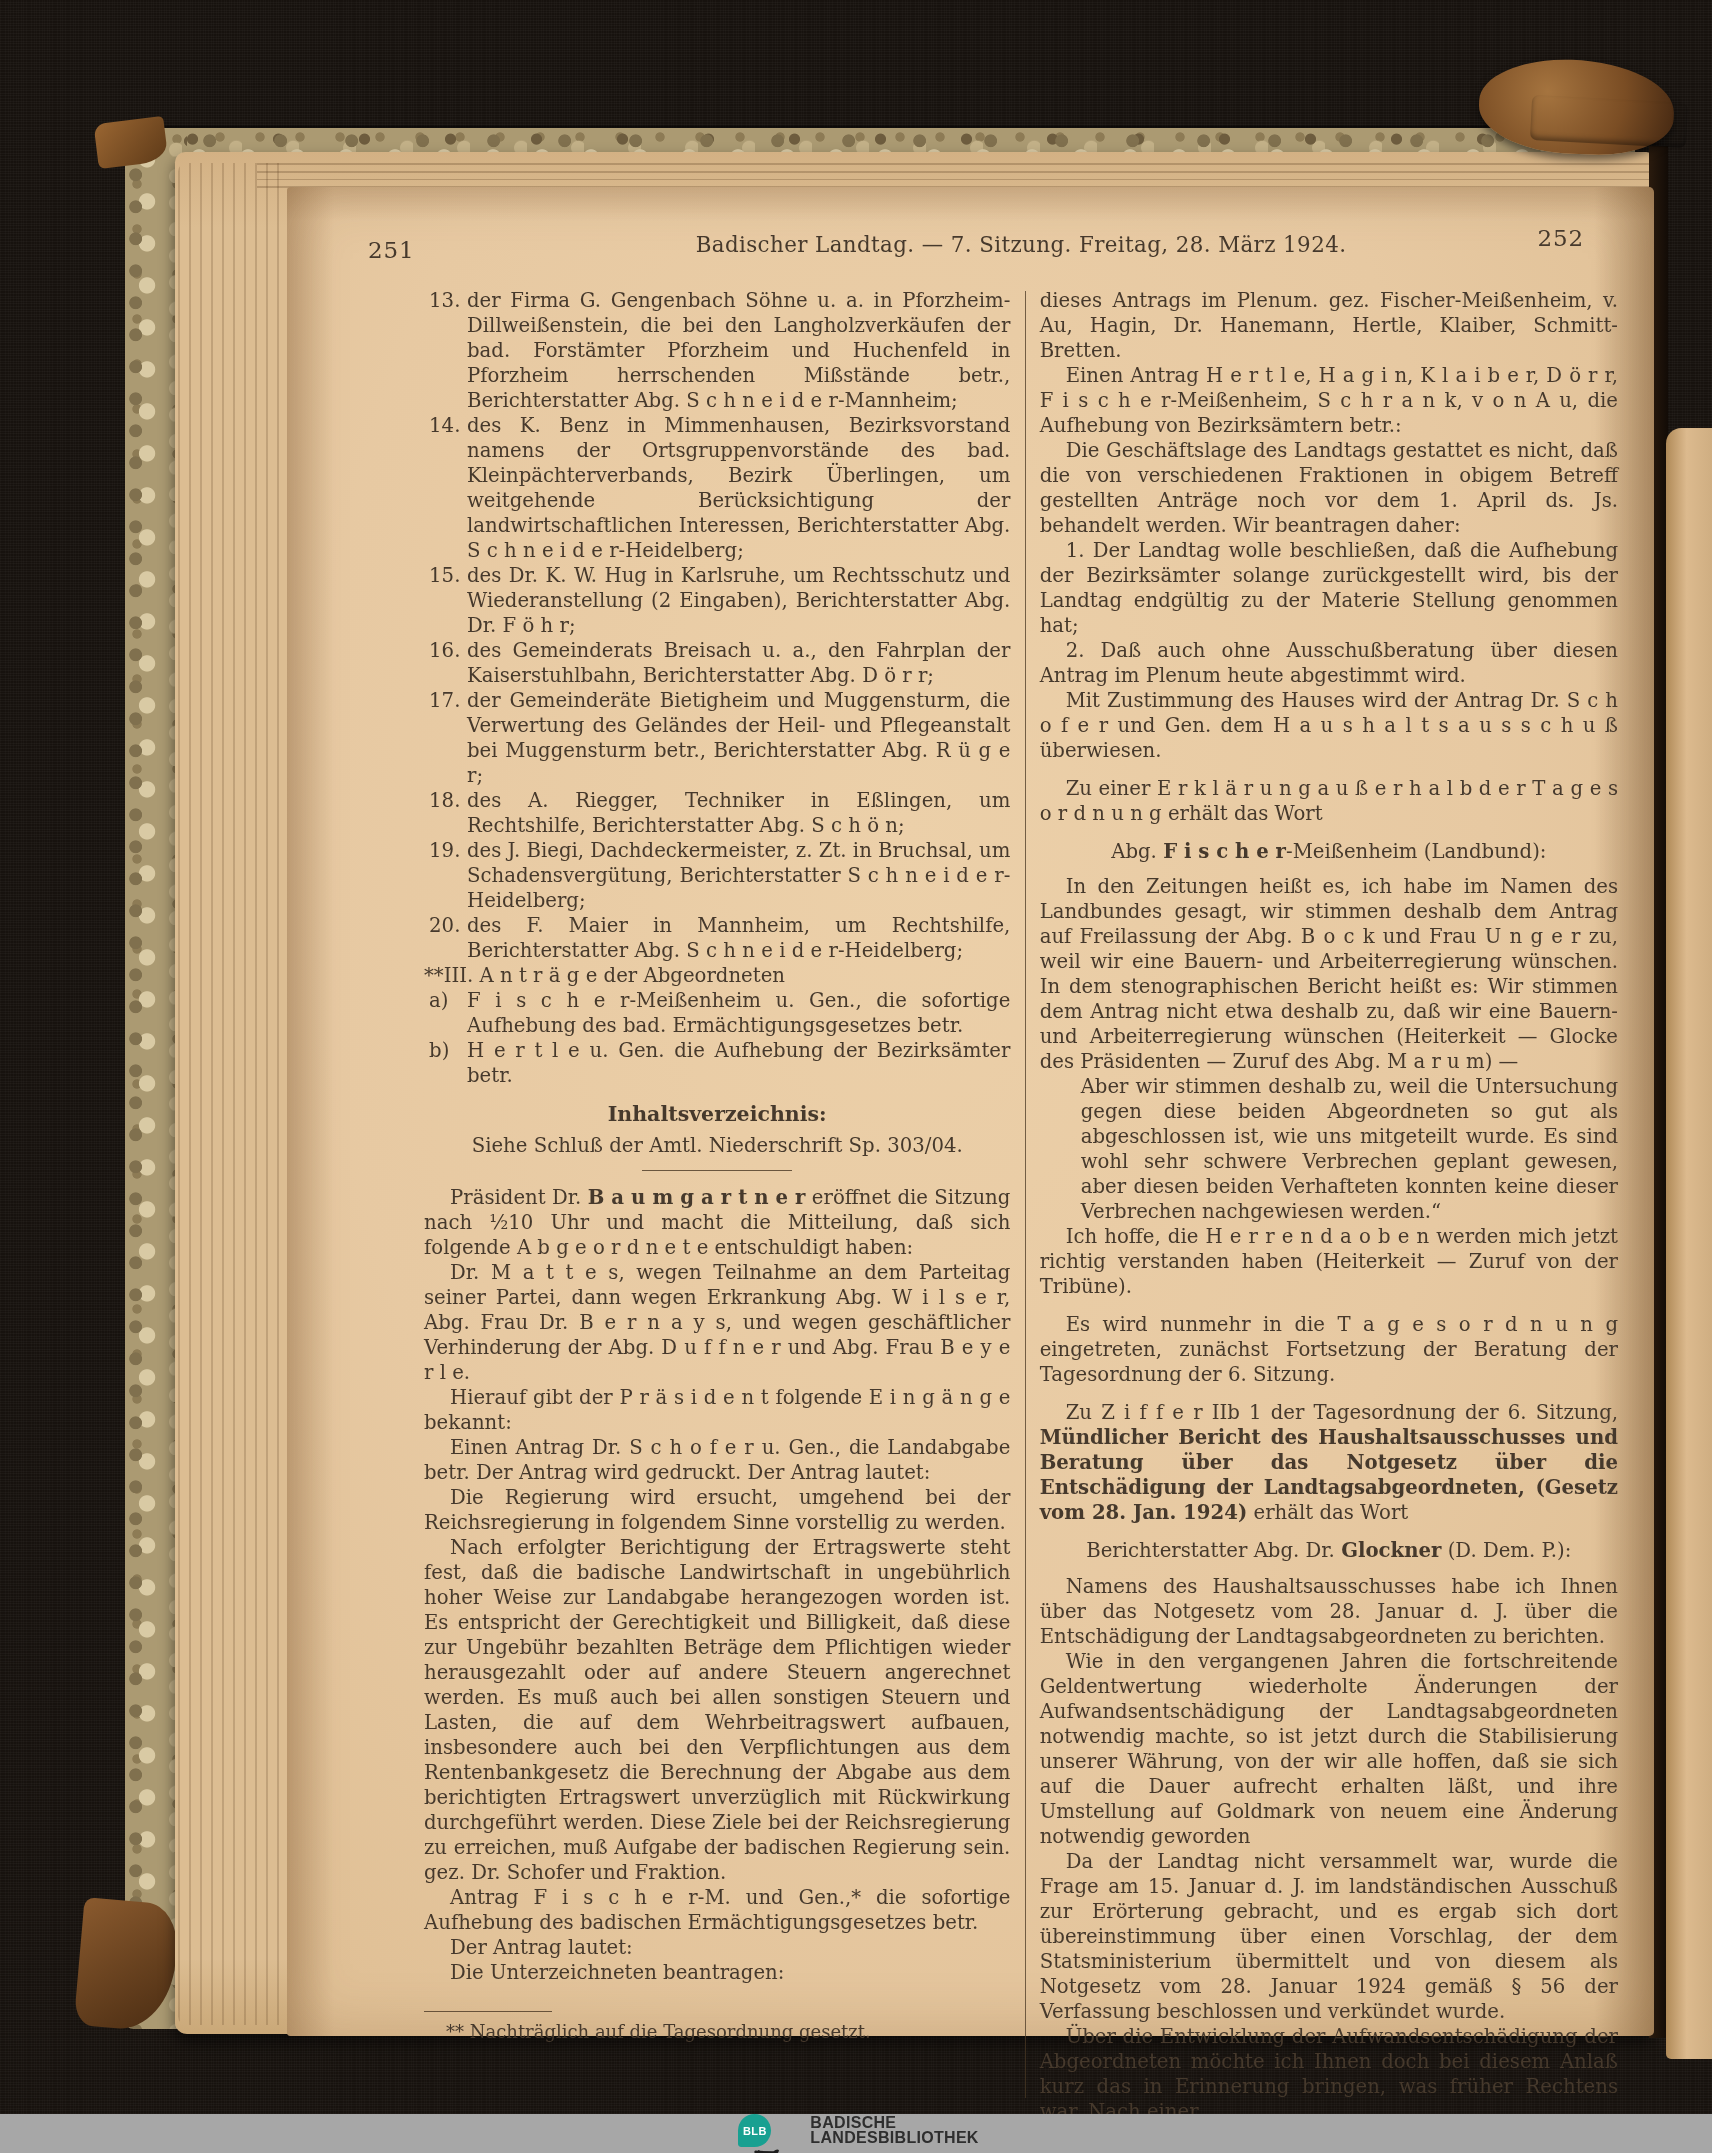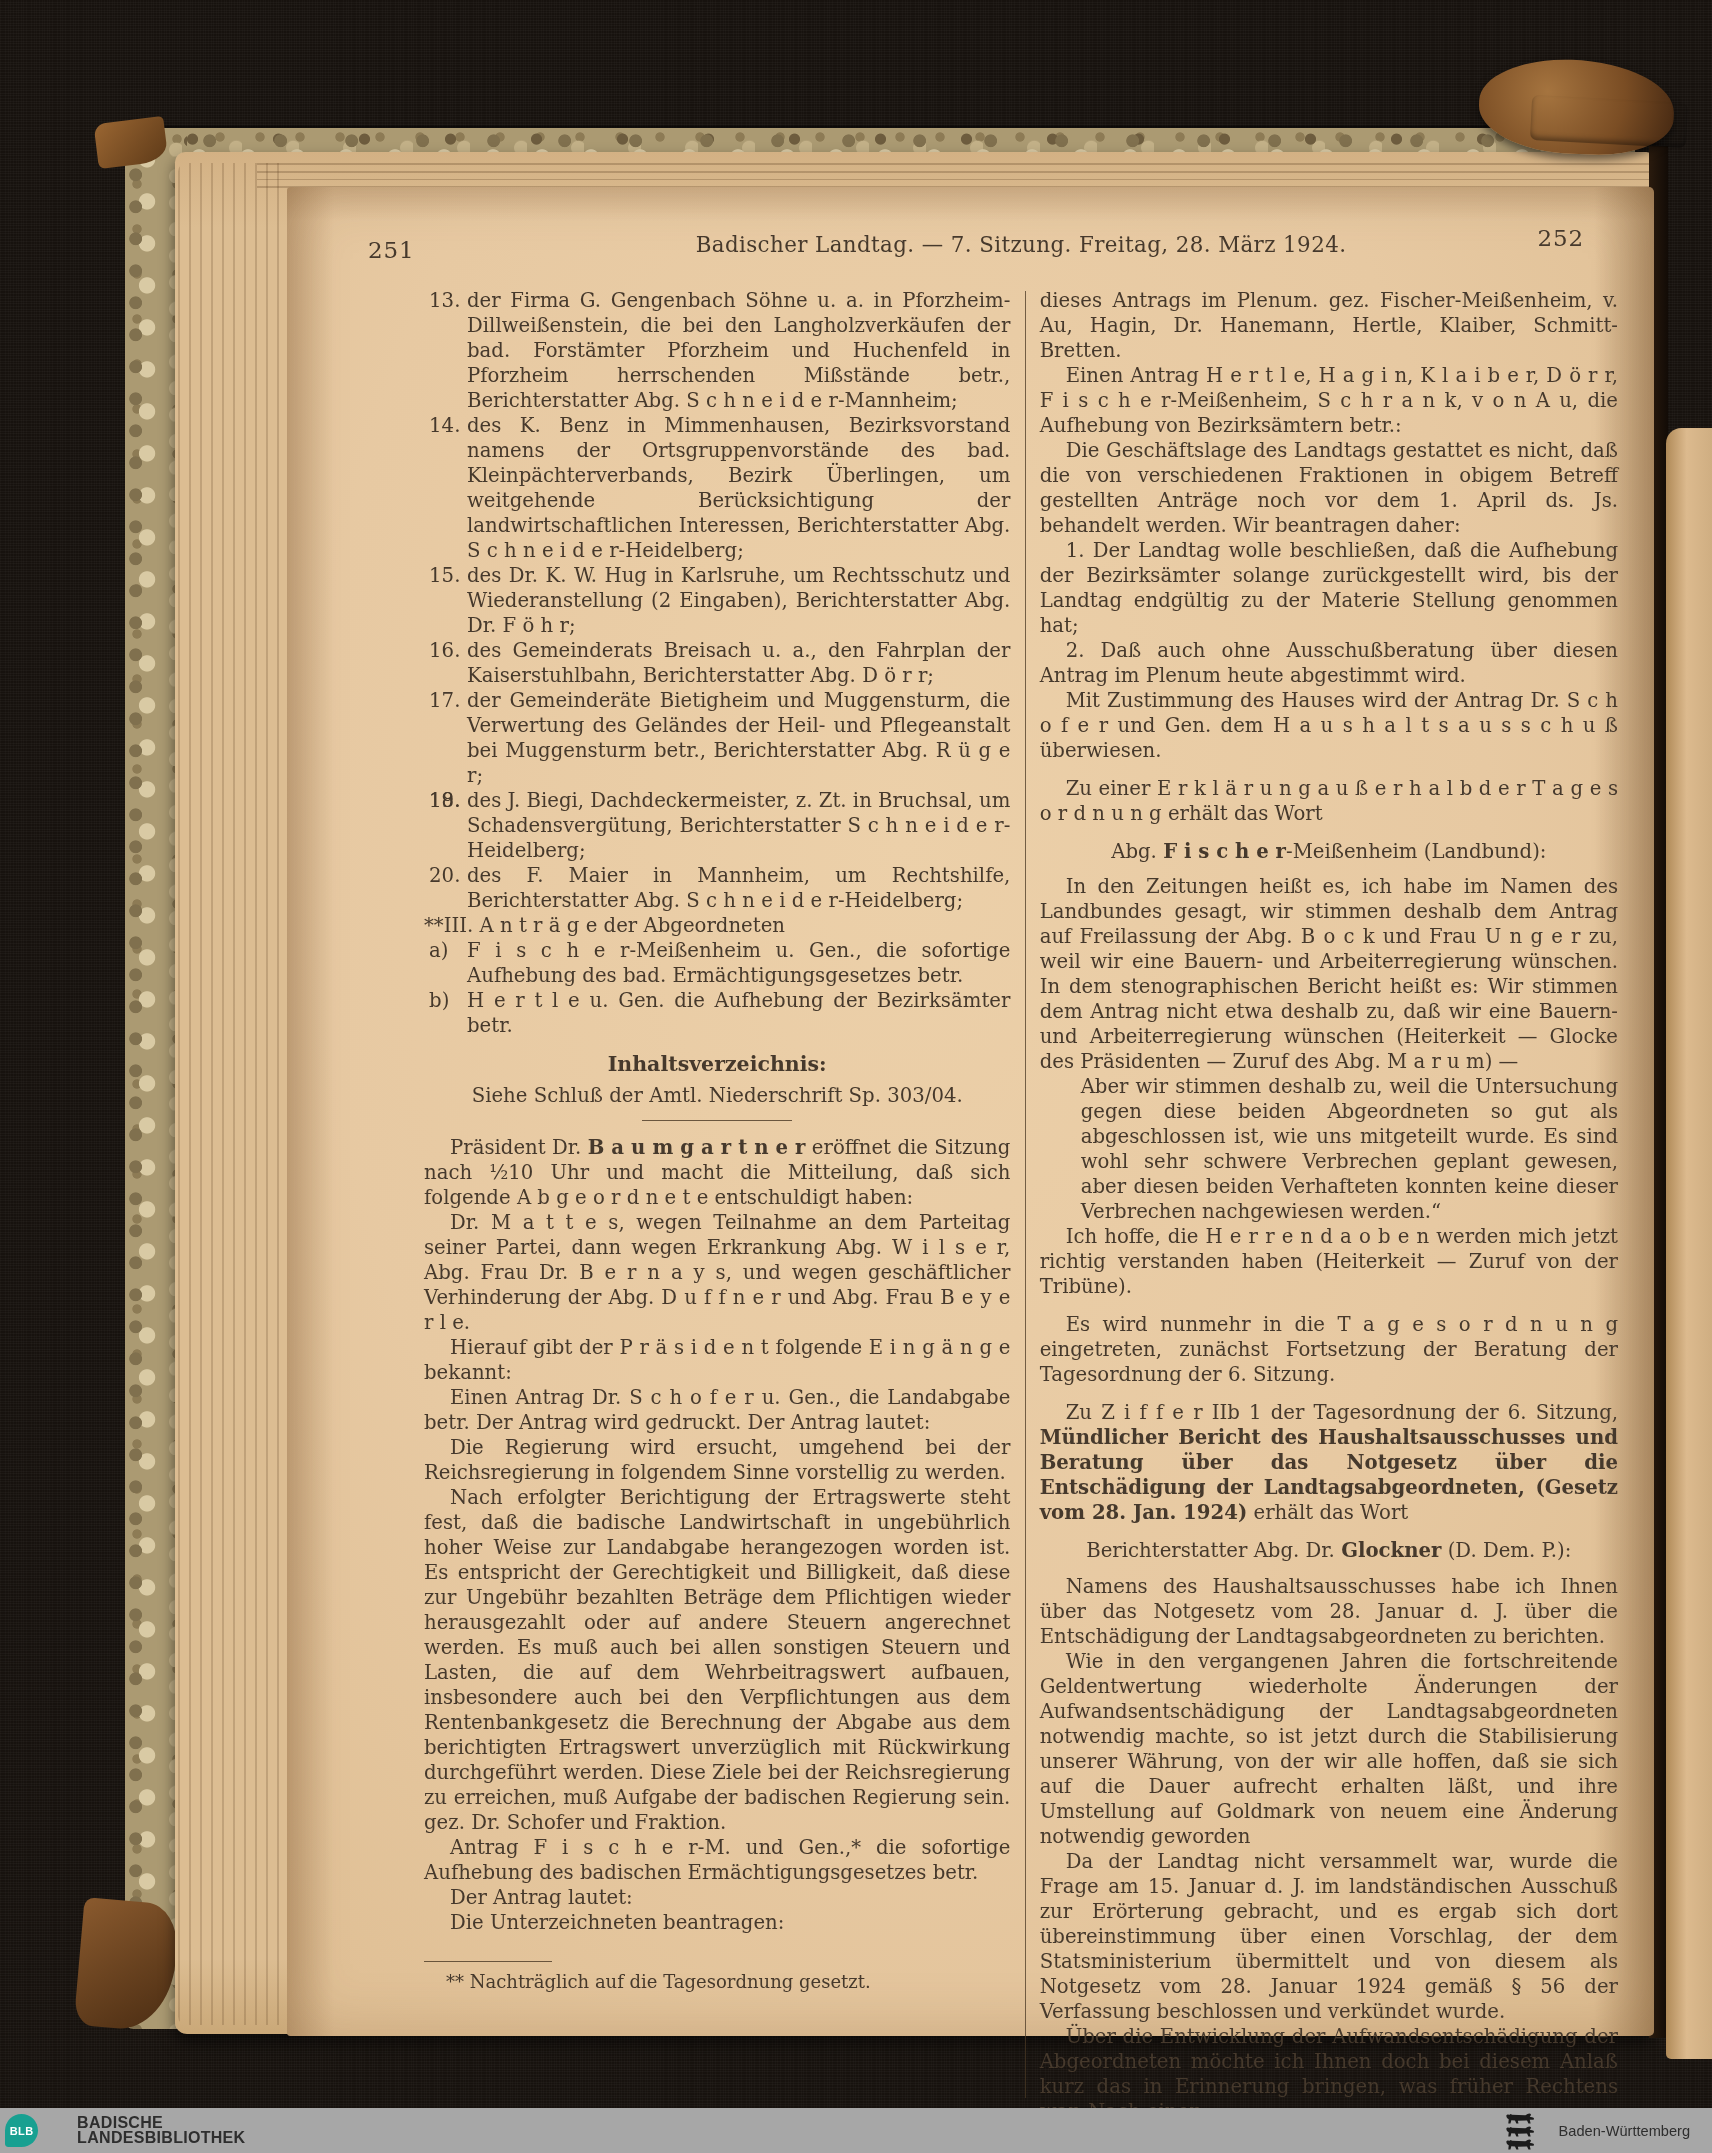--- a/index.html
+++ b/index.html
@@ -74,23 +74,23 @@
   .h{text-align:center;font-weight:bold;margin-top:13.7px;margin-bottom:6.8px;font-size:20.5px;text-indent:0;}
   .c{text-align:center;text-indent:0;}
   .rule{width:150px;border-top:1.7px solid rgba(74,56,36,.8);margin:12px auto 13.7px;}
   .q{padding-left:41px;}
   .sp{text-align:center;margin:13px 0 10.3px;text-indent:0;}
   .fnrule{width:128px;border-top:1.7px solid rgba(74,56,36,.8);margin:26px 0 6.8px;}
   .fn{font-size:18px;text-indent:22px;}
   b{font-weight:bold;}
   
   .footer-bar{
-    position:absolute;left:0;bottom:0;width:1712px;height:45px;background:#a7a7a7;
+    position:absolute;left:0;bottom:0;width:1712px;height:39px;background:#a7a7a7;
     display:flex;align-items:center;justify-content:space-between;
-    font-family:"Liberation Sans", sans-serif;color:#2e2e2e;
+    font-family:"Liberation Sans", sans-serif;color:#2e2e2e;flex-direction:column;
   }
   .blb-group{display:flex;align-items:center;gap:11px;padding-left:5.1px;}
   .blb-logo{width:33px;height:33px;border-radius:50% 50% 50% 3.4px;background:#18a091;color:#ffffff;
     display:flex;align-items:center;justify-content:center;font-size:11px;font-weight:bold;letter-spacing:0.4px;}
   .blb-name{font-size:16px;font-weight:bold;line-height:14.6px;letter-spacing:0.3px;margin-left:28px;}
   .bw-group{display:flex;align-items:center;gap:22px;padding-right:22px;}
   .bw-label{font-size:14.6px;}
   .lions{display:block;}
 </style>
 </head>
@@ -115,21 +115,21 @@
       <span class="running-title">Badischer Landtag. — 7. Sitzung. Freitag, 28. März 1924.</span>
       <span class="colnum right">252</span>
     </div>
     <div class="columns">
       <div class="col col-left" id="col-left">
           <p class="blk li"><span class="num">13.</span><span>der Firma G. Gengenbach Söhne u. a. in Pforzheim-Dillweißenstein, die bei den Langholzverkäufen der bad. Forstämter Pforzheim und Huchenfeld in Pforzheim herrschenden Mißstände betr., Berichterstatter Abg. S c h n e i d e r-Mannheim;</span></p>
           <p class="blk li"><span class="num">14.</span><span>des K. Benz in Mimmenhausen, Bezirksvorstand namens der Ortsgruppenvorstände des bad. Kleinpächterverbands, Bezirk Überlingen, um weitgehende Berücksichtigung der landwirtschaftlichen Interessen, Berichterstatter Abg. S c h n e i d e r-Heidelberg;</span></p>
           <p class="blk li"><span class="num">15.</span><span>des Dr. K. W. Hug in Karlsruhe, um Rechtsschutz und Wiederanstellung (2 Eingaben), Berichterstatter Abg. Dr. F ö h r;</span></p>
           <p class="blk li"><span class="num">16.</span><span>des Gemeinderats Breisach u. a., den Fahrplan der Kaiserstuhlbahn, Berichterstatter Abg. D ö r r;</span></p>
           <p class="blk li"><span class="num">17.</span><span>der Gemeinderäte Bietigheim und Muggensturm, die Verwertung des Geländes der Heil- und Pflegeanstalt bei Muggensturm betr., Berichterstatter Abg. R ü g e r;</span></p>
-          <p class="blk li"><span class="num">18.</span></p>
+          <p class="blk li"><span class="num">18.</span><span>des A. Riegger, Techniker in Eßlingen, um Rechtshilfe, Berichterstatter Abg. S c h ö n;</span></p>
           <p class="blk li"><span class="num">19.</span><span>des J. Biegi, Dachdeckermeister, z. Zt. in Bruchsal, um Schadensvergütung, Berichterstatter S c h n e i d e r-Heidelberg;</span></p>
           <p class="blk li"><span class="num">20.</span><span>des F. Maier in Mannheim, um Rechtshilfe, Berichterstatter Abg. S c h n e i d e r-Heidelberg;</span></p>
           <p class="blk p0">**III. A n t r ä g e der Abgeordneten</p>
           <p class="blk li"><span class="num">a)</span><span>F i s c h e r-Meißenheim u. Gen., die sofortige Aufhebung des bad. Ermächtigungsgesetzes betr.</span></p>
           <p class="blk li"><span class="num">b)</span><span>H e r t l e u. Gen. die Aufhebung der Bezirksämter betr.</span></p>
           <p class="blk h">Inhaltsverzeichnis:</p>
           <p class="blk c">Siehe Schluß der Amtl. Niederschrift Sp. 303/04.</p>
           <div class="rule"></div>
           <p class="blk p"><span>Präsident Dr. </span><b>B a u m g a r t n e r</b><span> eröffnet die Sitzung nach ½10 Uhr und macht die Mitteilung, daß sich folgende A b g e o r d n e t e entschuldigt haben:</span></p>
           <p class="blk p">Dr. M a t t e s, wegen Teilnahme an dem Parteitag seiner Partei, dann wegen Erkrankung Abg. W i l s e r, Abg. Frau Dr. B e r n a y s, und wegen geschäftlicher Verhinderung der Abg. D u f f n e r und Abg. Frau B e y e r l e.</p>

